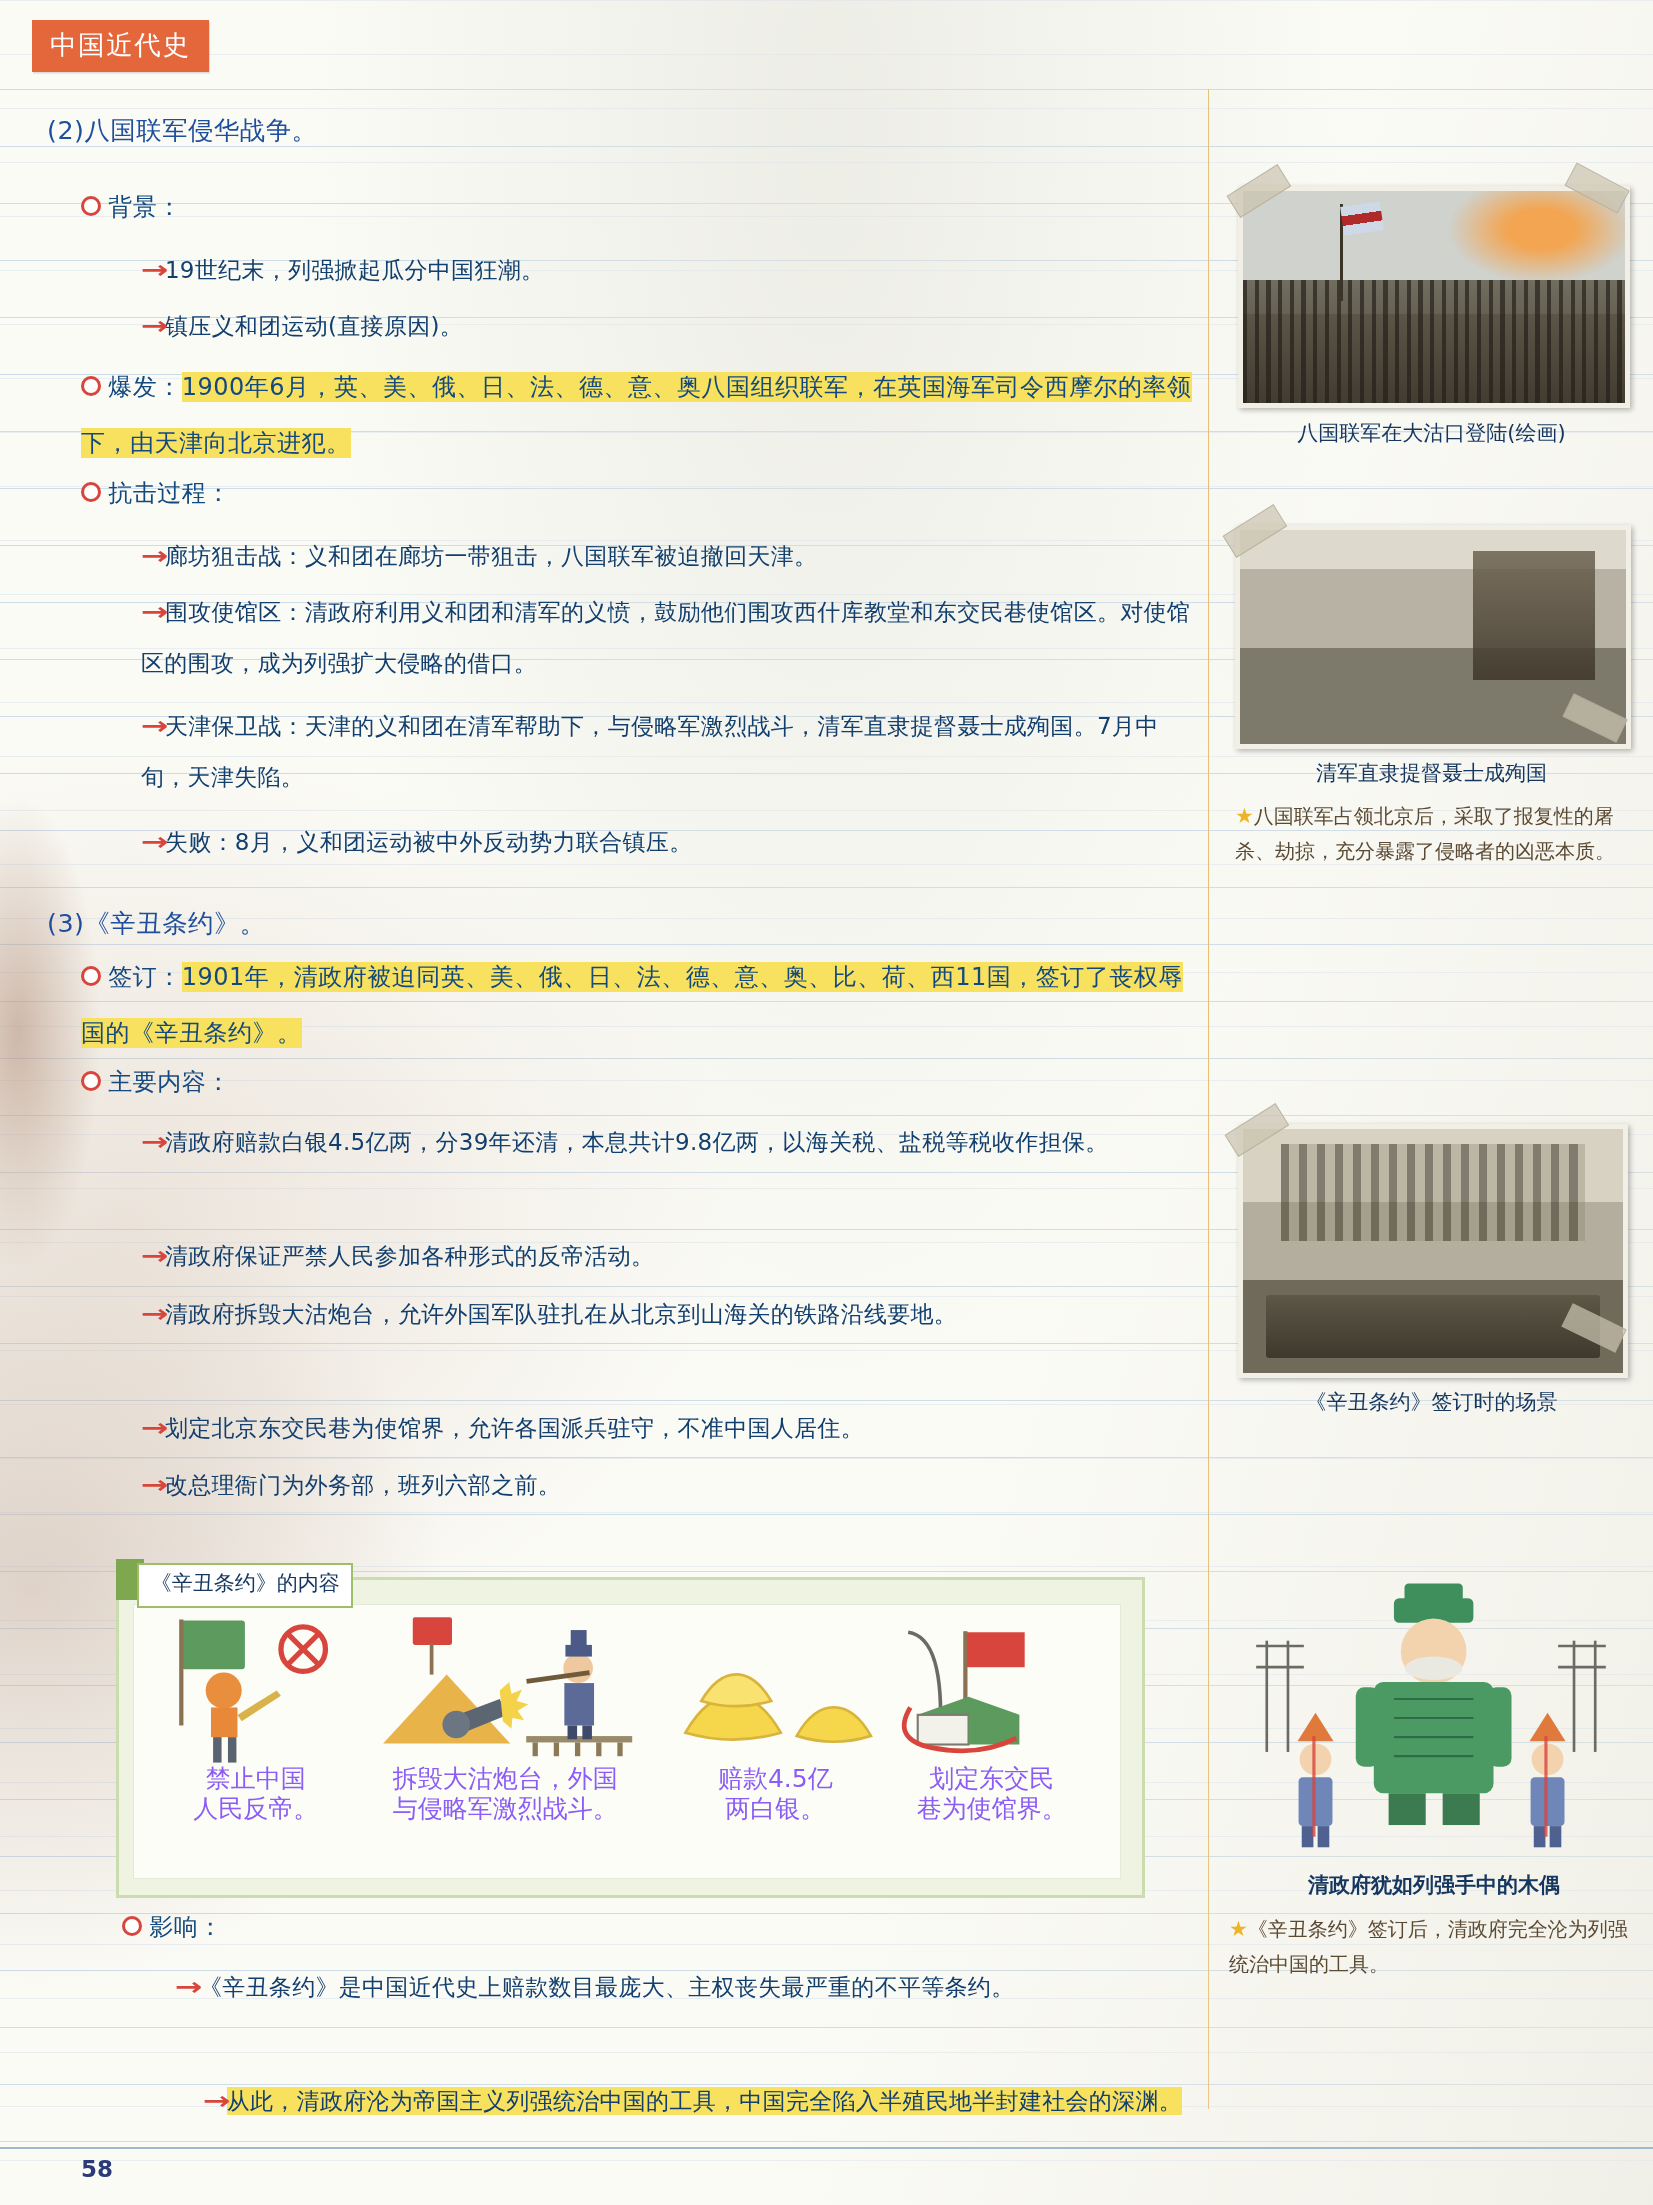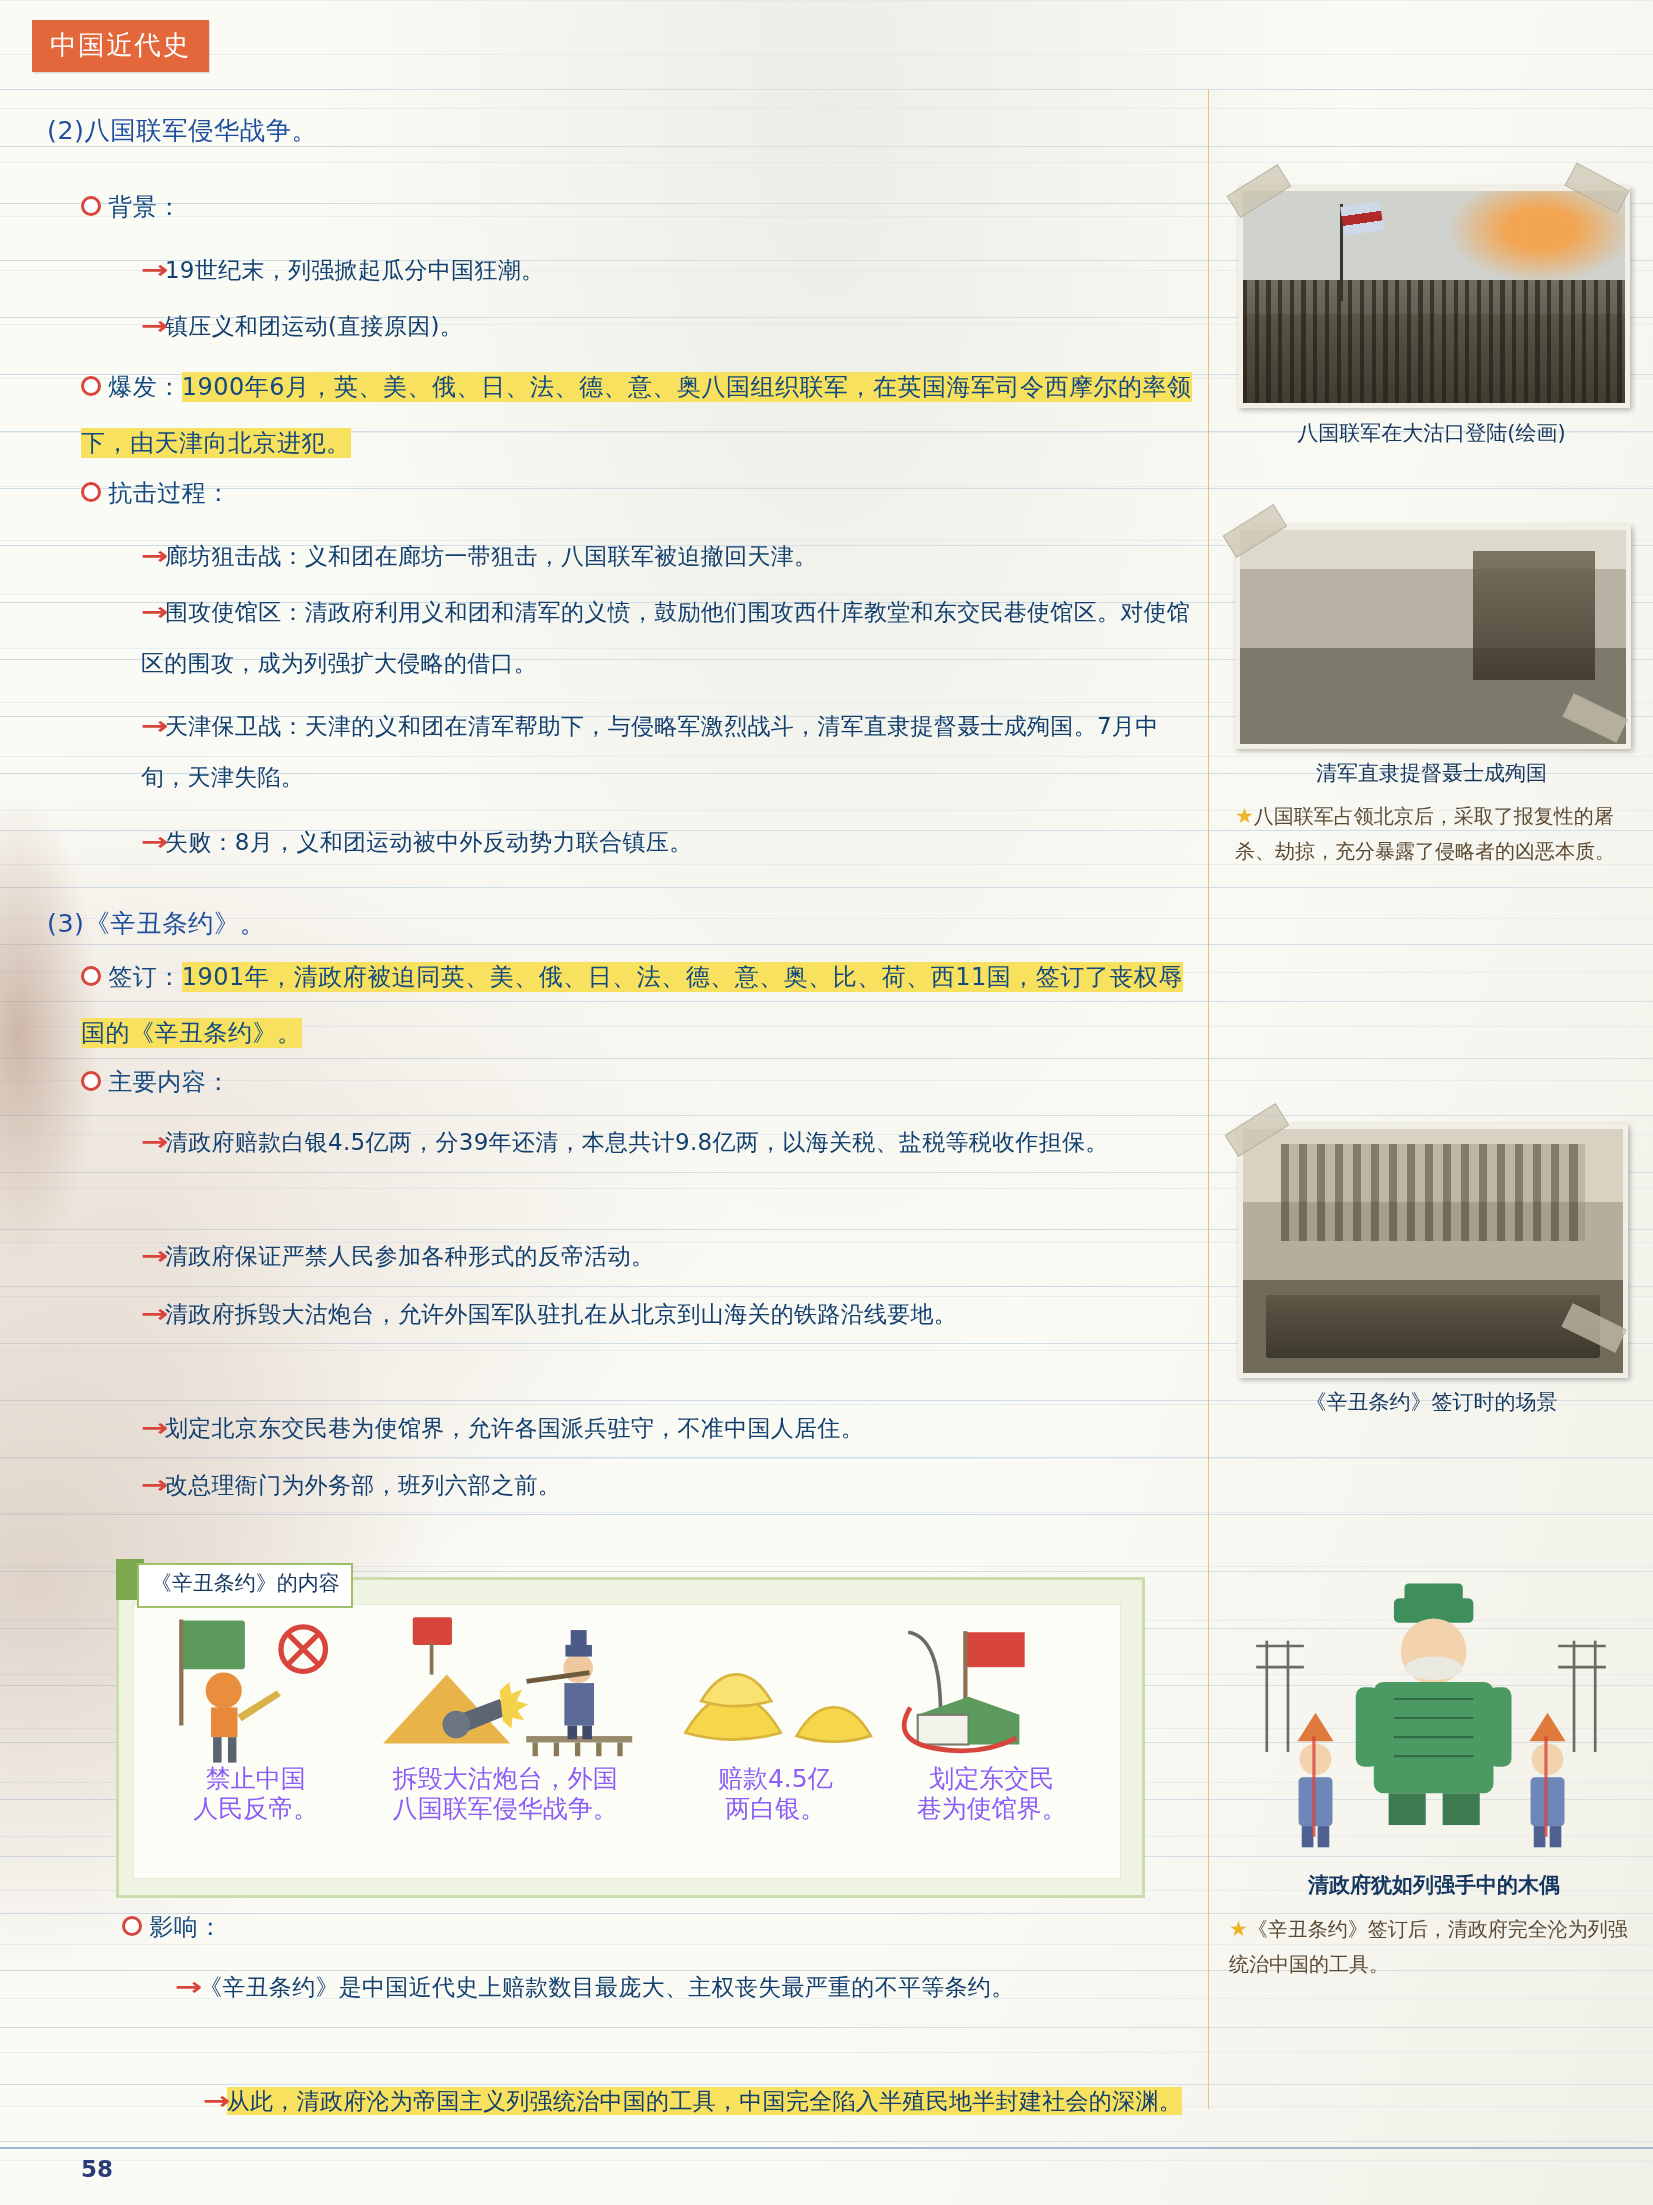--- a/index.html
+++ b/index.html
@@ -275,21 +275,21 @@
           <rect x="374" y="64" width="50" height="22" fill="#4b5a86"></rect>
           <rect x="384" y="36" width="30" height="32" fill="#4b5a86"></rect>
           <rect x="372" y="136" width="56" height="80" fill="#5b6a96"></rect>
           <rect x="378" y="216" width="18" height="26" fill="#3f4a6b"></rect>
           <rect x="406" y="216" width="18" height="26" fill="#3f4a6b"></rect>
           <rect x="300" y="120" width="120" height="9" fill="#6d5b3c" transform="rotate(-8 360 124)"></rect>
         </g>
       </svg>
       <div class="cart-cap" style="left:223px;top:159px;width:297px;">
         <div>拆毁大沽炮台，外国</div>
-        <div>八国联军侵华战争。</div>
+        <div>与侵略军激烈战斗。</div>
       </div>
 
       <svg width="223" height="159" viewBox="0 0 420 300" style="position:absolute;left:530px;top:26.5px;">
         <path d="M40 190 q40 -70 90 -70 q50 0 90 70 q-90 26 -180 0z" fill="#f6d64a" stroke="#d8b43c" stroke-width="5"></path>
         <path d="M70 130 q30 -50 66 -50 q36 0 66 50 q-66 20 -132 0z" fill="#fae270" stroke="#d8b43c" stroke-width="5"></path>
         <path d="M250 196 q30 -54 70 -54 q40 0 70 54 q-70 22 -140 0z" fill="#f6d64a" stroke="#d8b43c" stroke-width="5"></path>
       </svg>
       <div class="cart-cap" style="left:530px;top:159px;width:223px;">
         <div>赔款4.5亿</div>
         <div>两白银。</div>

